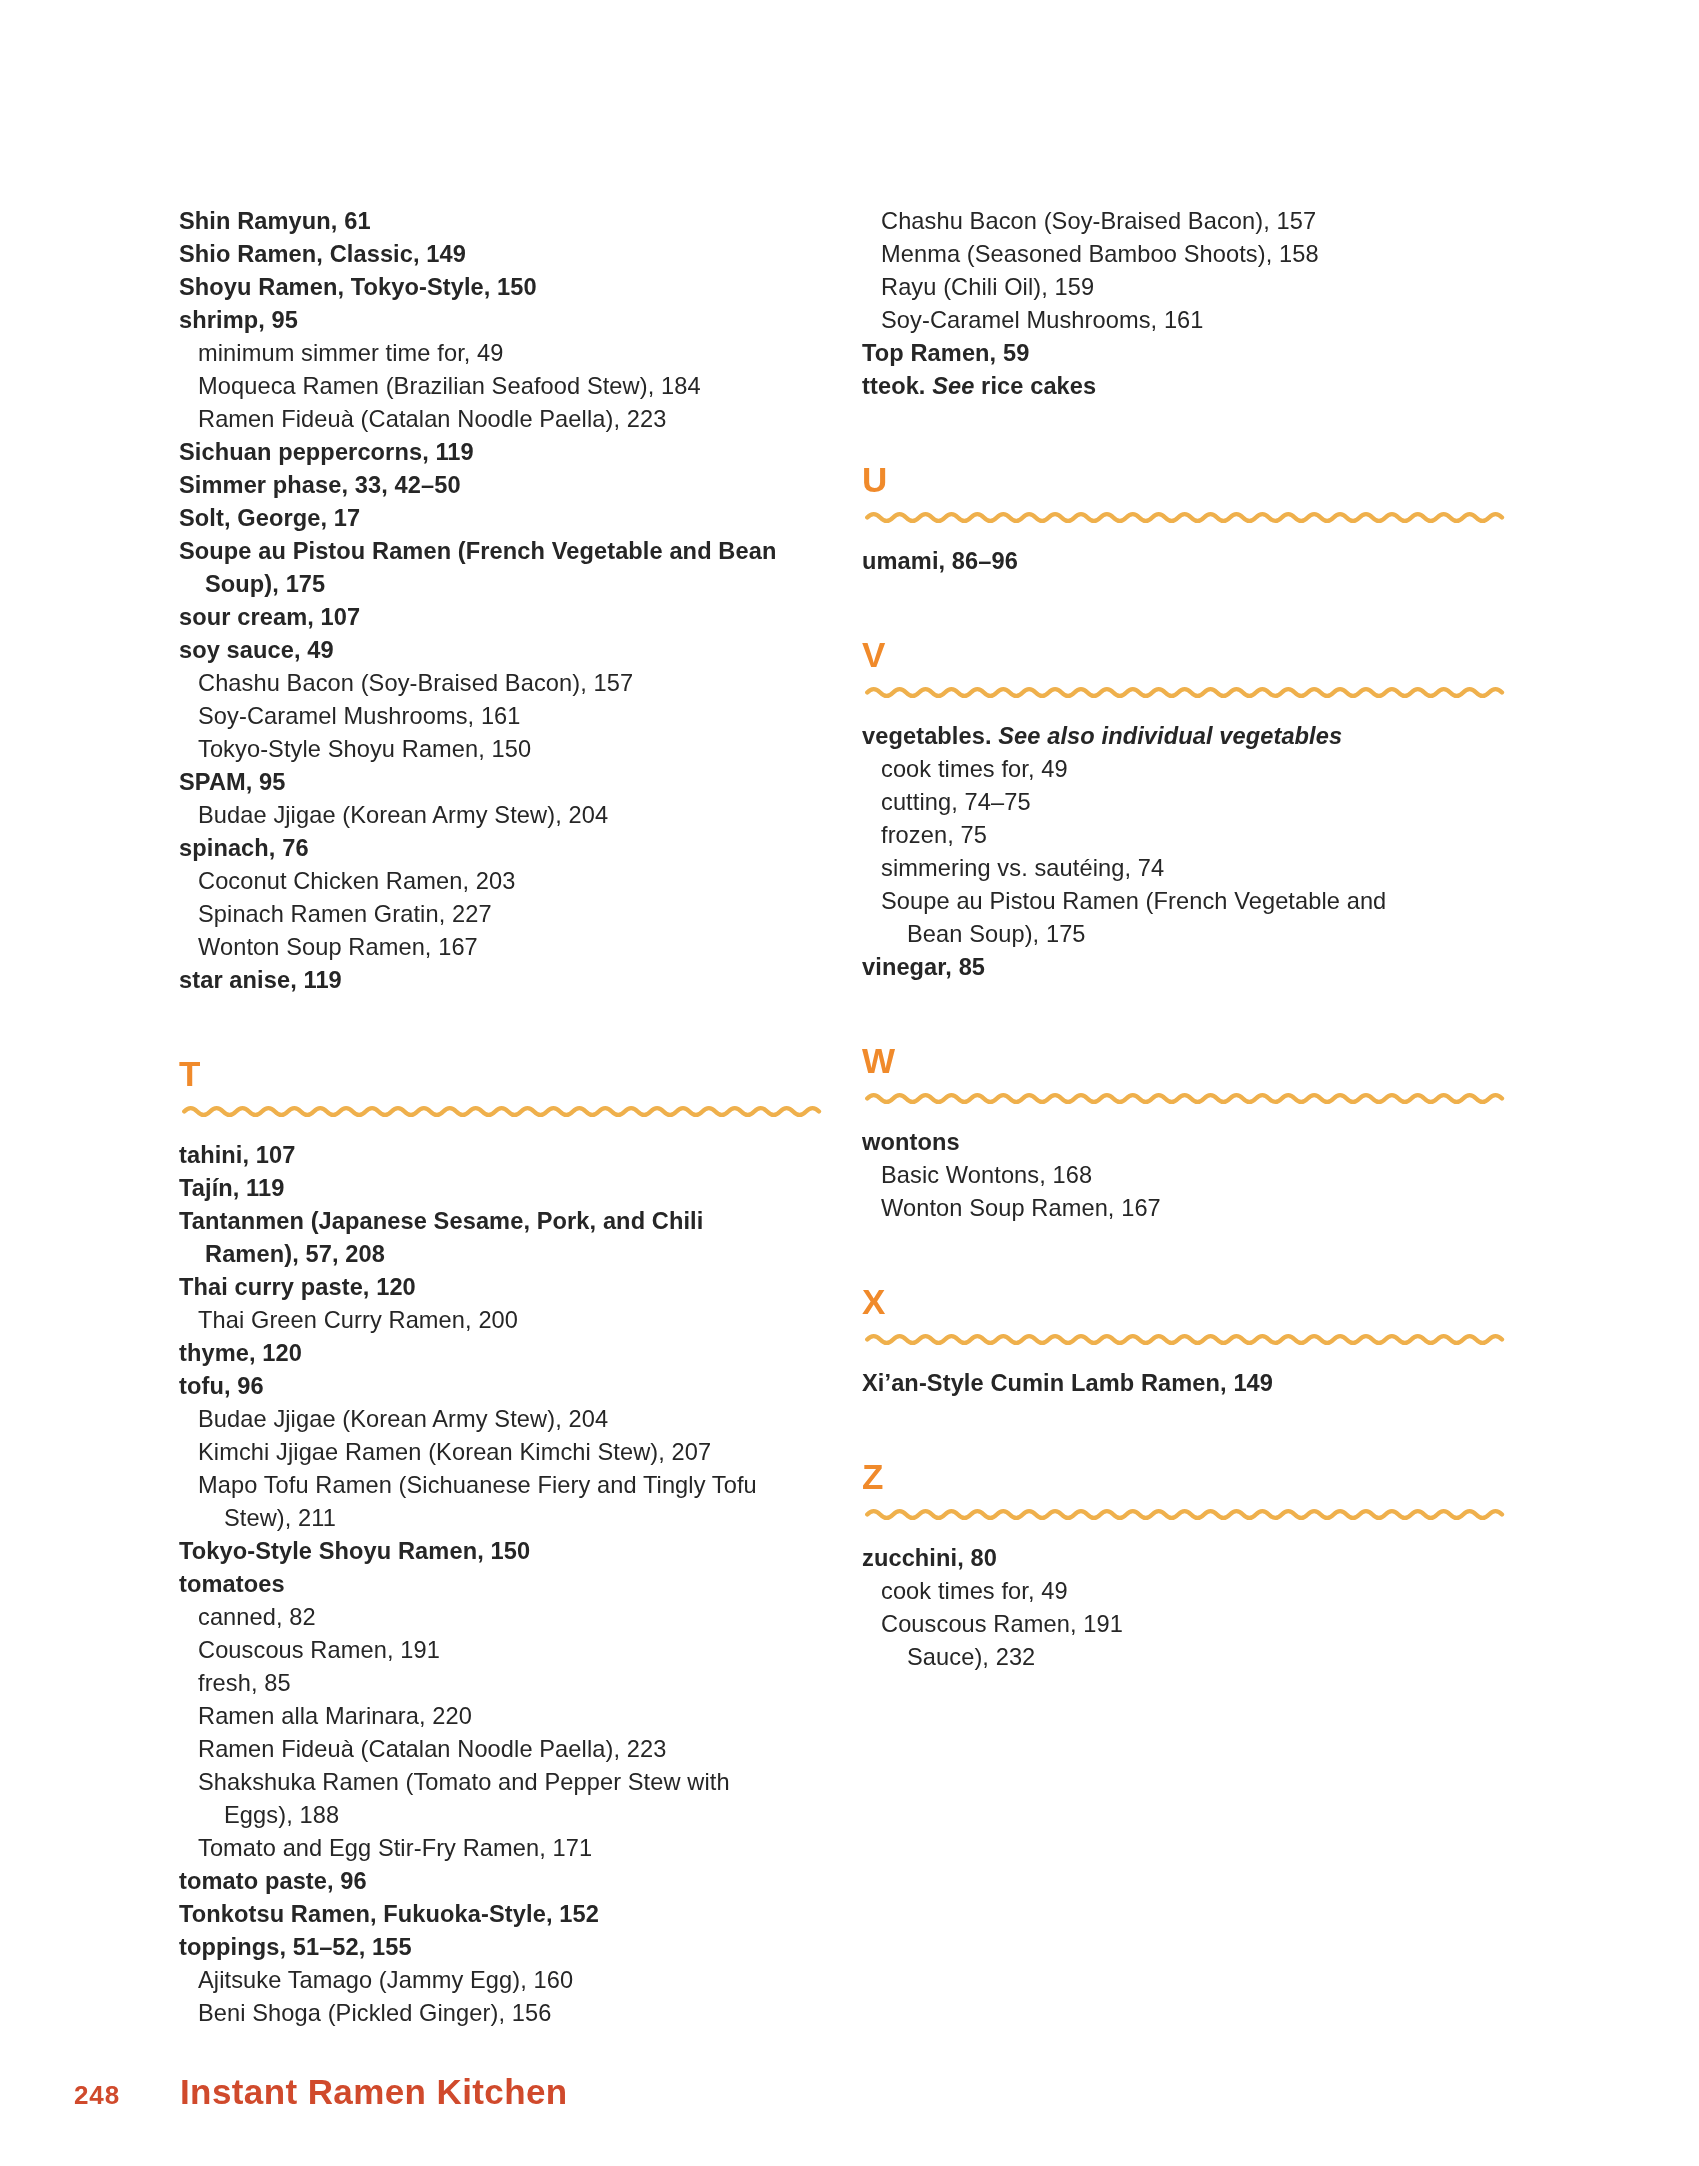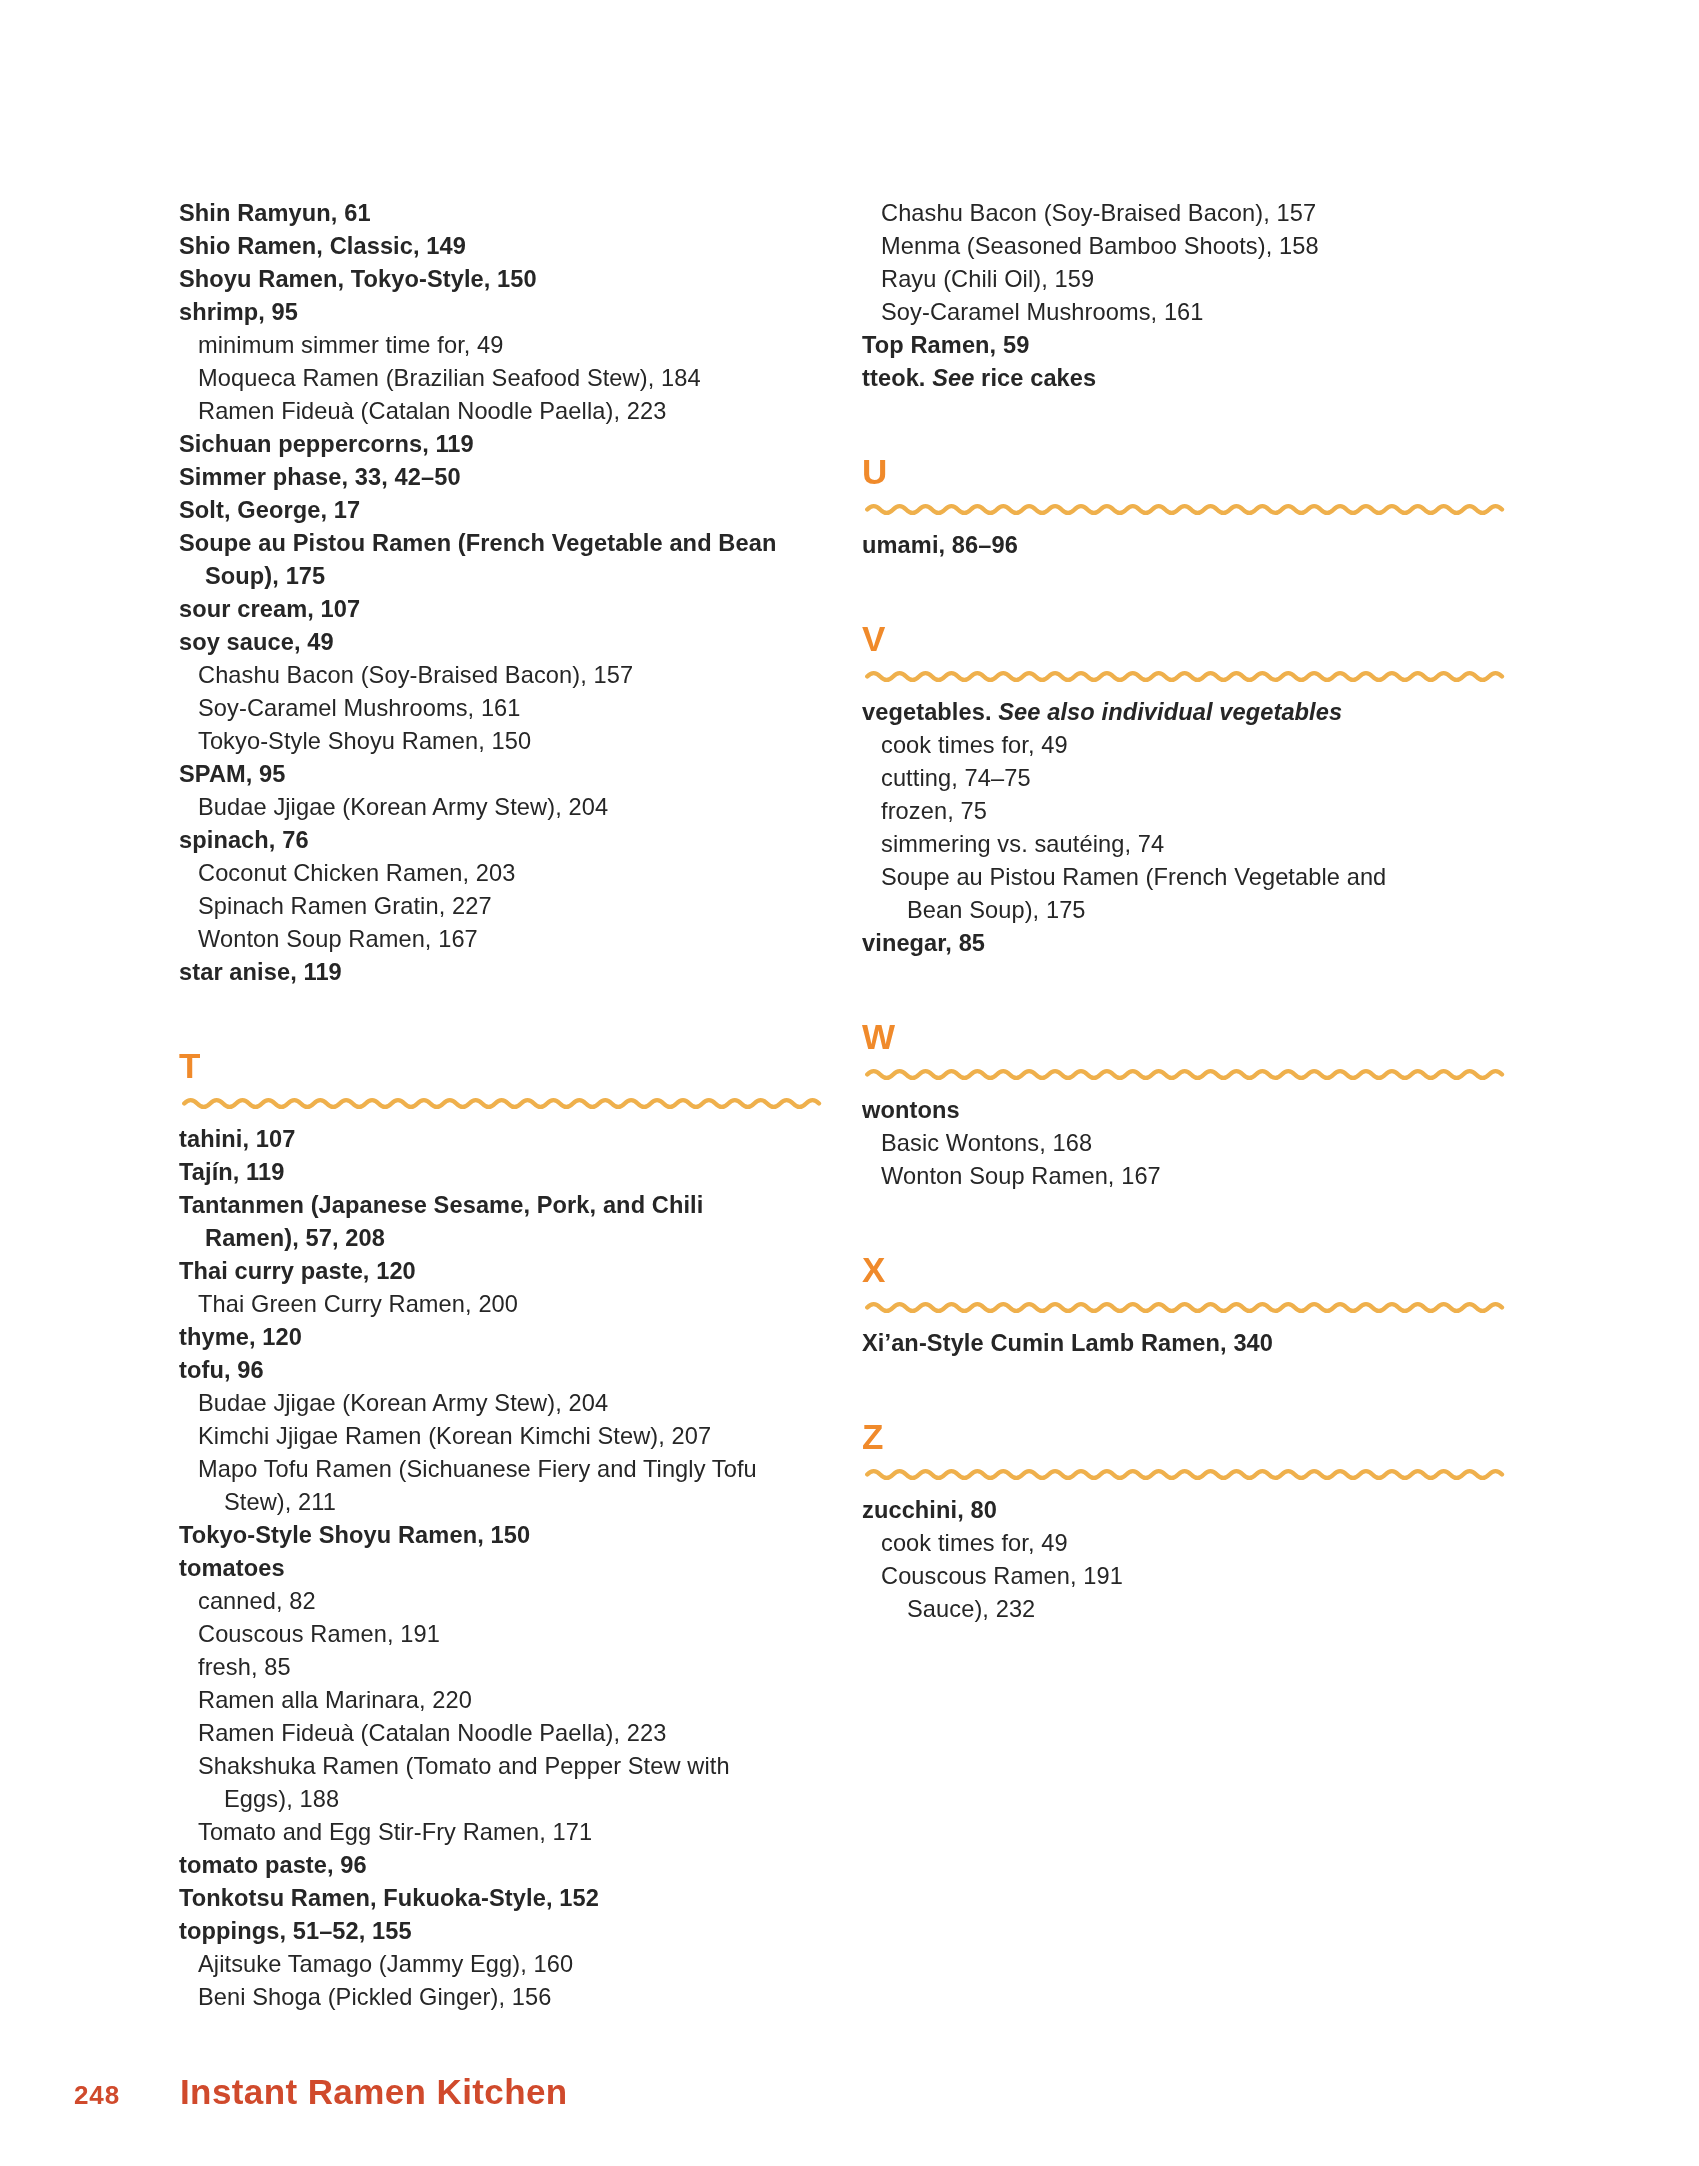--- a/index.html
+++ b/index.html
@@ -12,21 +12,21 @@
   .page{position:relative;width:1700px;height:2166px;overflow:hidden;background:#ffffff;}
   .col{position:absolute;top:187px;width:666px;}
   .col.left{left:179px;}
   .col.right{left:862px;}
   .section + .section{margin-top:56px;}
   .letter{
     font-weight:700;font-size:35px;line-height:42px;
     color:#F08A2B;letter-spacing:0.9px;
   }
   .wavy{display:block;margin-top:7px;height:19px;}
-  .entries{margin-top:10px;}
+  .entries{margin-top:18px;}
   .line{
     font-size:23.6px;line-height:33px;color:#262626;
     white-space:nowrap;letter-spacing:0.1px;
   }
   .line.b{font-weight:700;}
   .line.i1{padding-left:19px;}
   .line.i2{padding-left:26px;}
   .line.i3{padding-left:45px;}
   .it{font-style:italic;text-align:right;}
   .footer{
@@ -151,21 +151,21 @@
           <div class="line i1">Basic Wontons, 168</div>
           <div class="line i1">Wonton Soup Ramen, 167</div>
         </div>
       </section>
       <section class="section">
         <div class="letter" style="color: rgb(240, 138, 43);">X</div>
         <svg class="wavy" width="653" height="19" viewBox="0 0 748 22">
           <path d="M2 11 Q 9.5 3, 17 11 T 32 11 T 47 11 T 62 11 T 77 11 T 92 11 T 107 11 T 122 11 T 137 11 T 152 11 T 167 11 T 182 11 T 197 11 T 212 11 T 227 11 T 242 11 T 257 11 T 272 11 T 287 11 T 302 11 T 317 11 T 332 11 T 347 11 T 362 11 T 377 11 T 392 11 T 407 11 T 422 11 T 437 11 T 452 11 T 467 11 T 482 11 T 497 11 T 512 11 T 527 11 T 542 11 T 557 11 T 572 11 T 587 11 T 602 11 T 617 11 T 632 11 T 647 11 T 662 11 T 677 11 T 692 11 T 707 11 T 722 11 T 737 11" fill="none" stroke="#EFB04C" stroke-width="5" stroke-linecap="round"></path>
         </svg>
         <div class="entries">
-          <div class="line i0 b">Xi’an-Style Cumin Lamb Ramen, 340</div>
+          <div class="line i0 b">Xi’an-Style Cumin Lamb Ramen, 149</div>
         </div>
       </section>
       <section class="section">
         <div class="letter" style="color: rgb(240, 138, 43);">Z</div>
         <svg class="wavy" width="653" height="19" viewBox="0 0 748 22">
           <path d="M2 11 Q 9.5 3, 17 11 T 32 11 T 47 11 T 62 11 T 77 11 T 92 11 T 107 11 T 122 11 T 137 11 T 152 11 T 167 11 T 182 11 T 197 11 T 212 11 T 227 11 T 242 11 T 257 11 T 272 11 T 287 11 T 302 11 T 317 11 T 332 11 T 347 11 T 362 11 T 377 11 T 392 11 T 407 11 T 422 11 T 437 11 T 452 11 T 467 11 T 482 11 T 497 11 T 512 11 T 527 11 T 542 11 T 557 11 T 572 11 T 587 11 T 602 11 T 617 11 T 632 11 T 647 11 T 662 11 T 677 11 T 692 11 T 707 11 T 722 11 T 737 11" fill="none" stroke="#EFB04C" stroke-width="5" stroke-linecap="round"></path>
         </svg>
         <div class="entries">
           <div class="line i0 b">zucchini, 80</div>
           <div class="line i1">cook times for, 49</div>

